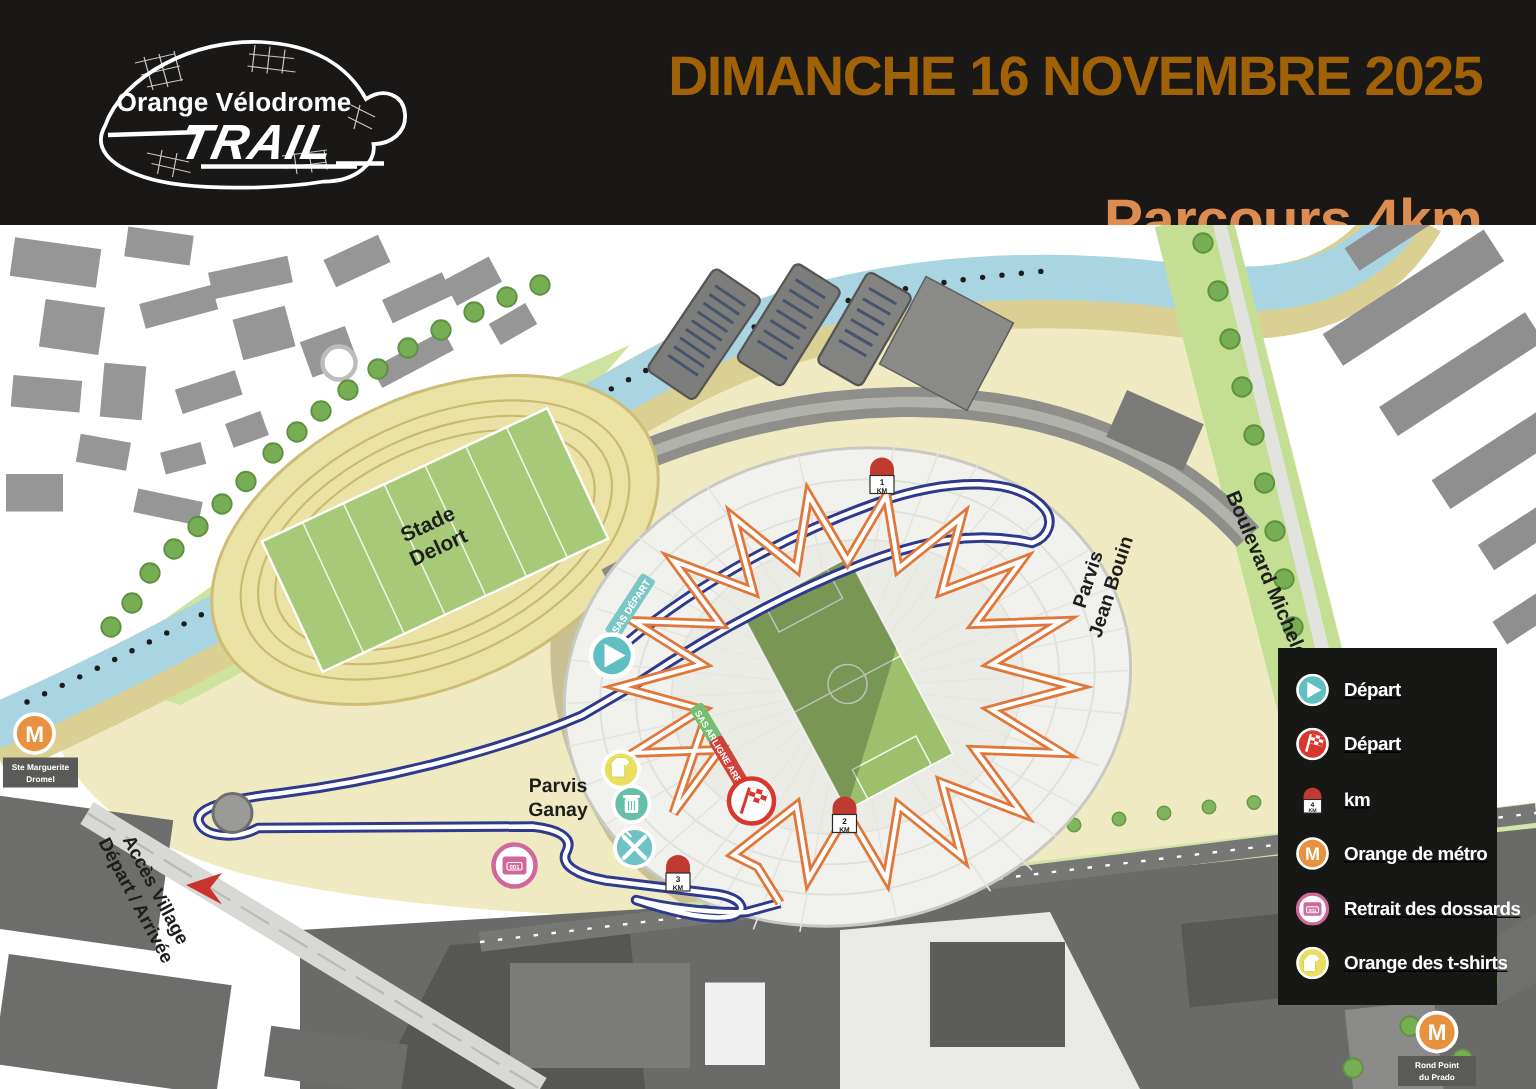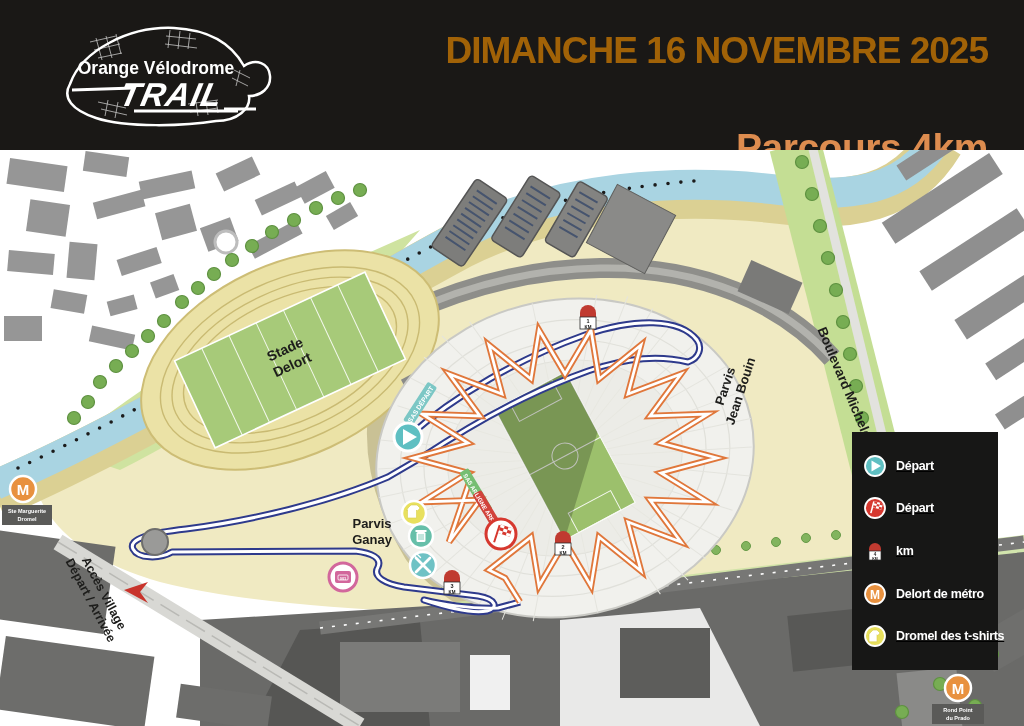--- a/index.html
+++ b/index.html
@@ -424,27 +424,36 @@
       </svg>
       <span class="llabel">km</span>
     </div>
 
 
     <div class="legend-row">
       <svg class="lic" viewBox="0 0 22 22">
         <circle cx="11" cy="11" r="10" fill="#e8913f" stroke="#ffffff" stroke-width="1.8"></circle>
         <text x="11" y="15.5" text-anchor="middle" fill="#ffffff" font-size="12" font-weight="bold">M</text>
       </svg>
-      <span class="llabel">Delort de métro</span>
-    </div>
-
+      <span class="llabel">Orange de métro</span>
+    </div>
+
+    <div class="legend-row">
+      <svg class="lic" viewBox="0 0 22 22">
+        <circle cx="11" cy="11" r="10" fill="#ffffff" stroke="#d2679c" stroke-width="2.2"></circle>
+        <rect x="5" y="6.5" width="12" height="9" rx="1.5" fill="#d2679c"></rect>
+        <rect x="7" y="9.5" width="8" height="4" rx="1" fill="none" stroke="#ffffff" stroke-width="0.8"></rect>
+        <text x="11" y="12.9" text-anchor="middle" fill="#ffffff" font-size="3.2" font-weight="bold">001</text>
+      </svg>
+      <span class="llabel">Retrait des dossards</span>
+    </div>
 
     <div class="legend-row">
       <svg class="lic" viewBox="0 0 22 22">
         <circle cx="11" cy="11" r="10" fill="#e8e05e" stroke="#ffffff" stroke-width="1.8"></circle>
         <path d="M6,8 l3,-3 h4 l3,3 -2.2,2.6 -0.8,-0.8 v7 h-8 v-7 l-0.8,0.8 Z" fill="#ffffff" stroke="#d8cf4a" stroke-width="0.6"></path>
       </svg>
-      <span class="llabel">Dromel des t-shirts</span>
+      <span class="llabel">Orange des t-shirts</span>
     </div>
 
 
   </div>
 </div>
 
 </body></html>

